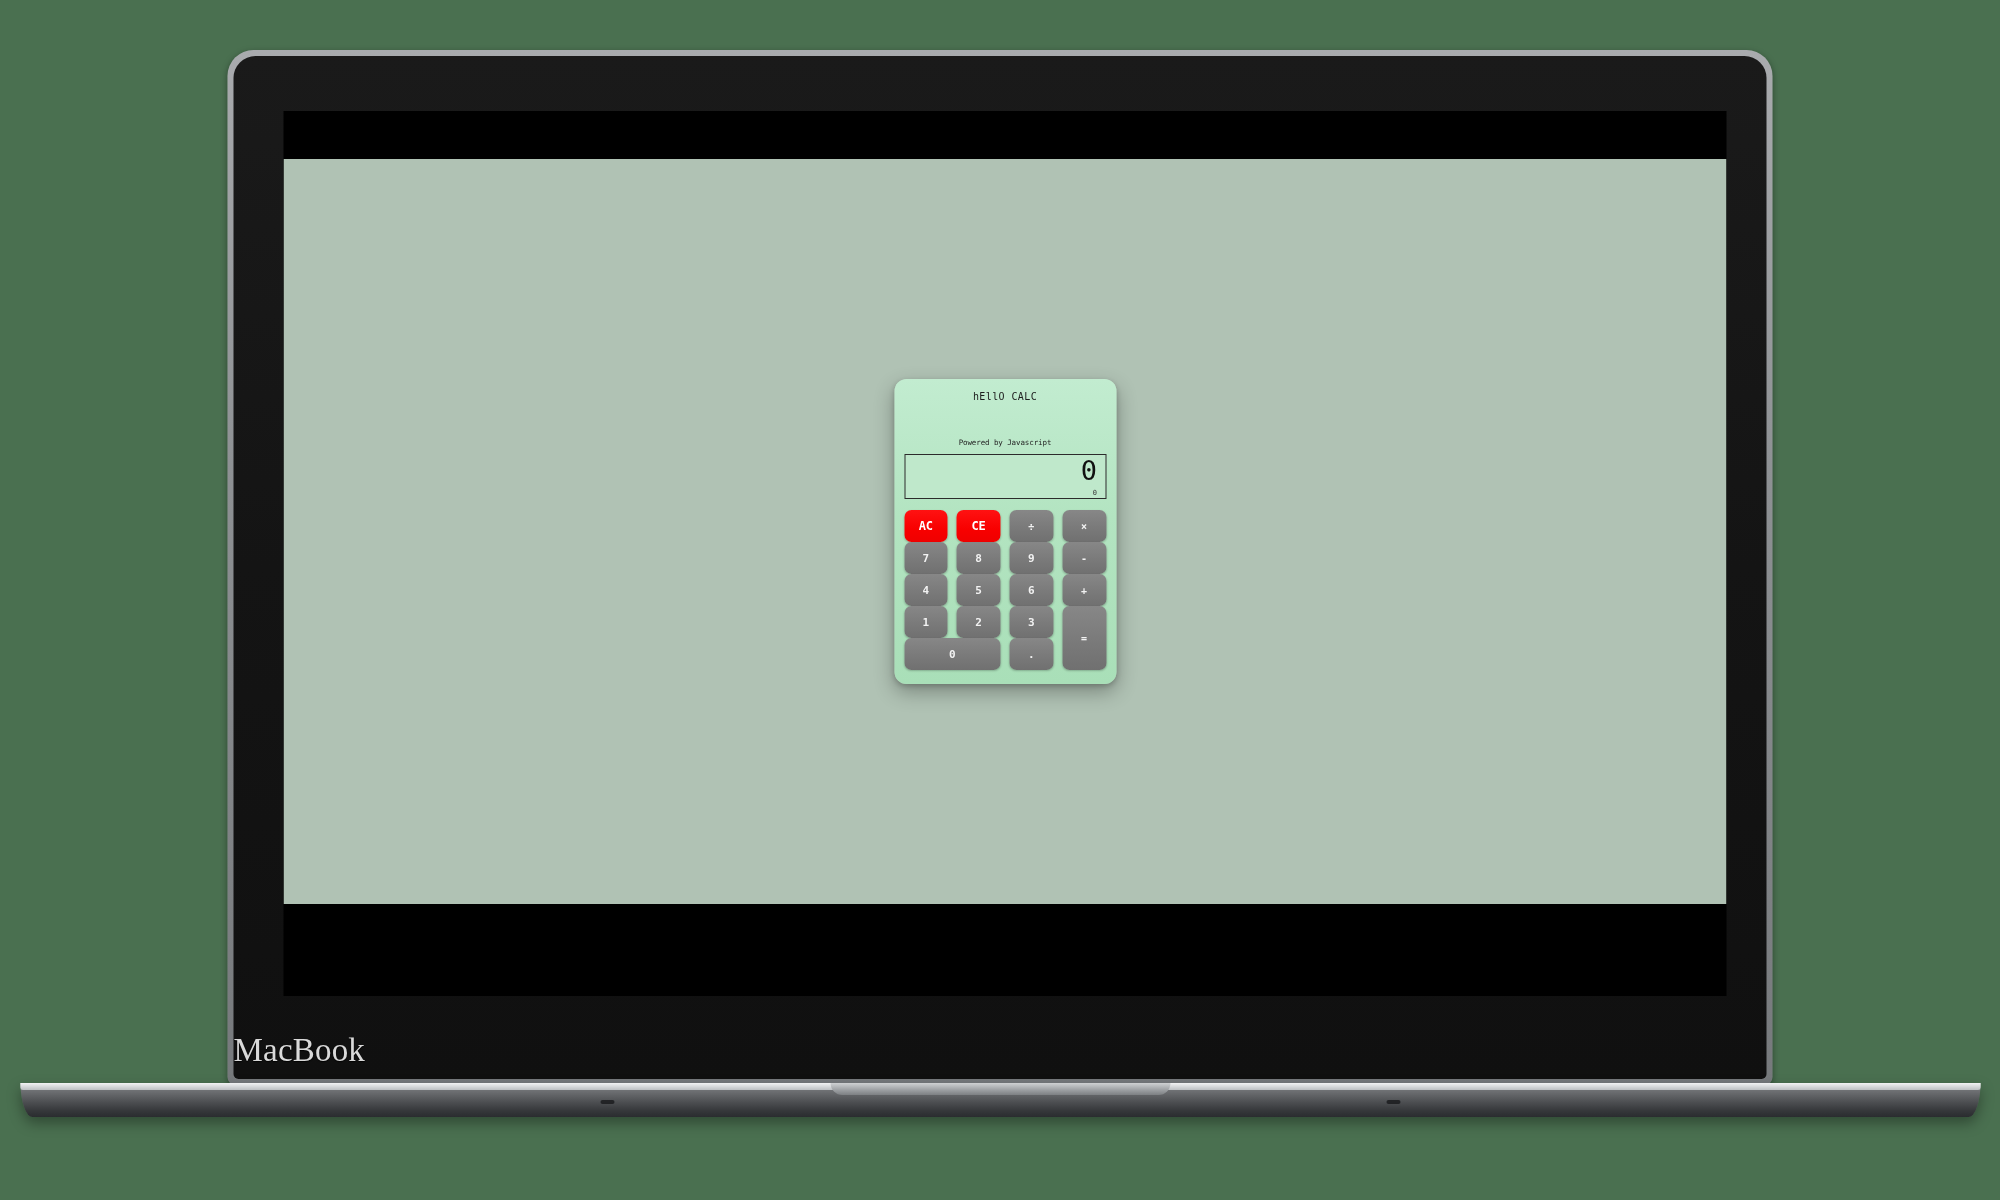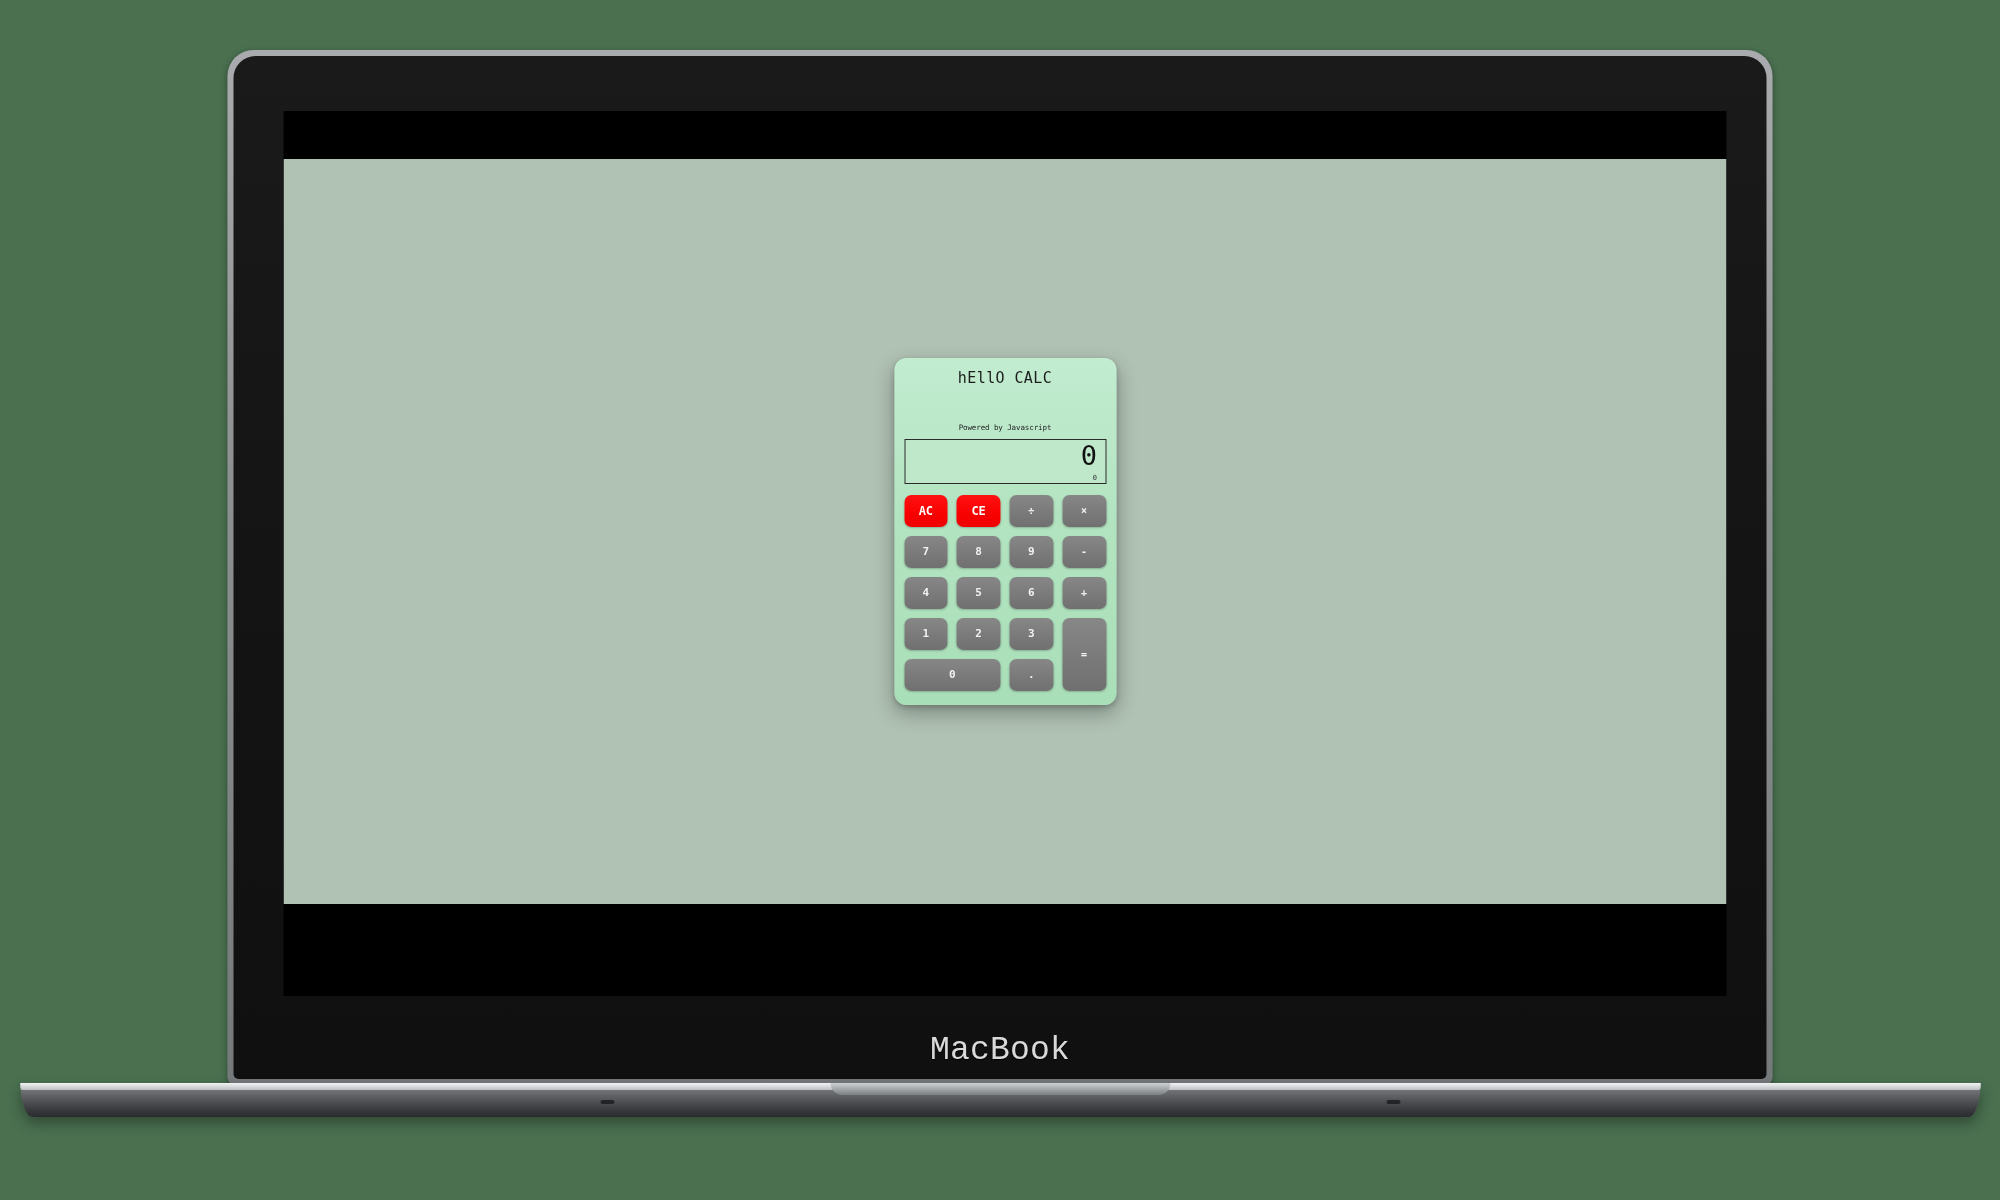--- a/index.html
+++ b/index.html
@@ -65,23 +65,23 @@
     height: 745px;
     background: #b0c2b4;
     overflow: hidden;
   }
 
   .notch-label {
     position: absolute;
     left: 0;
     right: 0;
     bottom: 10px;
-    text-align: center;
+    text-align: left;
     color: #d9d9d9;
-    font-family: Liberation Mono, monospace;
+    font-family: Liberation Serif, serif;
     font-size: 33px;
     letter-spacing: .2px;
     text-shadow: 0 1px 1px rgba(0,0,0,.9);
   }
 
   
   .base-wrap {
     position: relative;
     width: 1960px;
     left: 50%;
@@ -147,21 +147,21 @@
     background: linear-gradient(180deg,#c2ecd0 0%, #b3e4c1 45%, #a9dfb8 100%);
     border-radius: 12px;
     padding: 10px 10px 14px 10px;
     box-sizing: border-box;
     box-shadow: 0 8px 20px rgba(0,0,0,.30), 0 2px 5px rgba(0,0,0,.18);
   }
 
   .calc-title {
     text-align: center;
     font-family: "DejaVu Sans Mono", monospace;
-    font-size: 15px;
+    font-size: 10px;
     color: #1d1d1d;
     letter-spacing: .4px;
     line-height: 1.1;
     margin: 2px 0 1px 0;
   }
   .calc-sub {
     text-align: center;
     font-family: "DejaVu Sans Mono", monospace;
     font-size: 7.5px;
     color: #242424;
@@ -195,21 +195,21 @@
     font-family: "DejaVu Sans Mono", monospace;
     font-size: 7px;
     color: #3a3a3a;
     line-height: 1;
   }
 
   .keys {
     display: grid;
     grid-template-columns: repeat(4, 1fr);
     grid-template-rows: repeat(5, 32px);
-    gap: 9px 9px;
+    gap: 0 9px;
   }
 
   .key {
     border: none;
     border-radius: 7px;
     background: #7d7d7d;
     background: linear-gradient(180deg,#878787 0%, #7a7a7a 55%, #707070 100%);
     color: #f2f2f2;
     font-family: "DejaVu Sans Mono", monospace;
     font-size: 11px;

